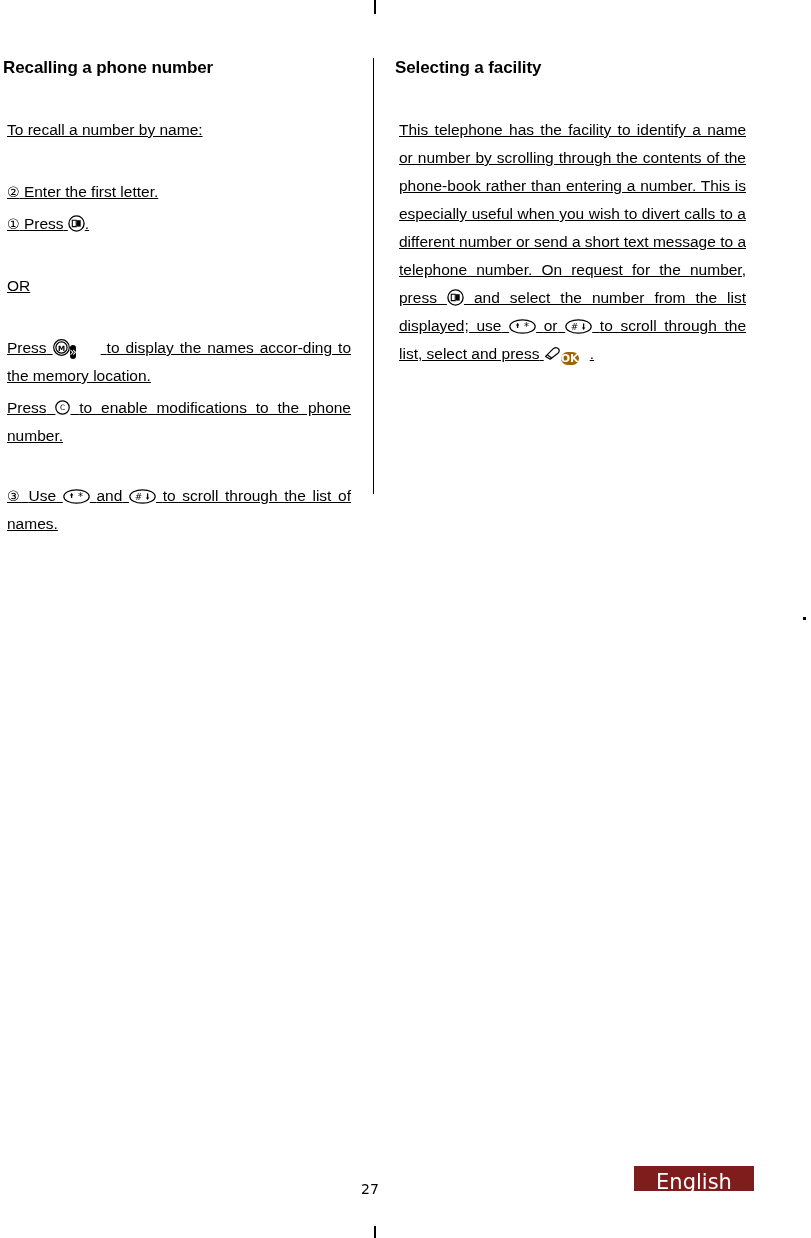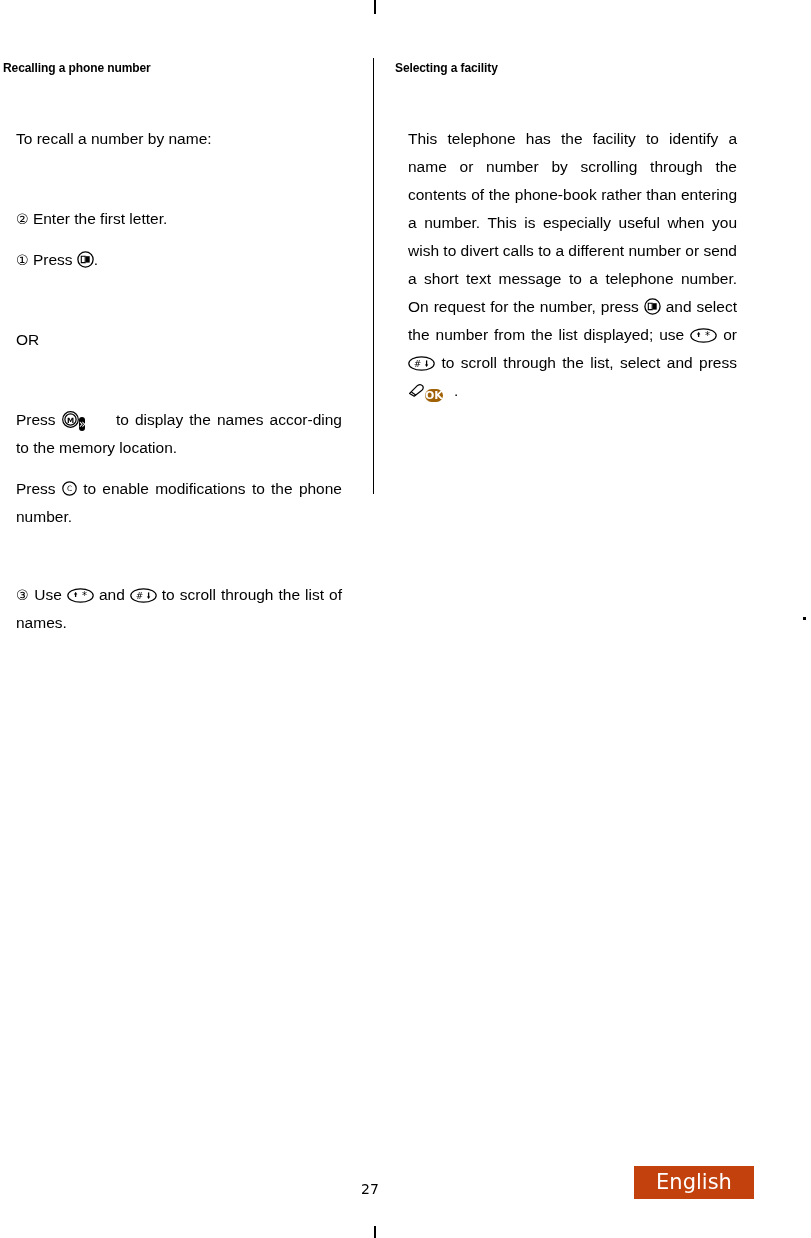--- a/index.html
+++ b/index.html
@@ -44,31 +44,32 @@
   .divider {
     position: absolute;
     left: 373px;
     top: 58px;
     width: 1px;
     height: 436px;
     background: #000000;
   }
 
   h2.section-title {
-    font-size: 12px;
+    font-size: 17px;
     font-weight: bold;
     margin: 0 0 0 0;
     line-height: 20px;
     letter-spacing: -0.1px;
   }
 
   p.para {
-    margin: 13px;
+    margin: 4px;
     text-align: justify;
     text-justify: inter-word;
+    text-decoration: underline;
   }
   p.para.noj { text-align: left; }
 
   .spacer-lg { height: 34px; }
   .spacer-md { height: 26px; }
   .spacer-sm { height: 24px; }
 
   .numbered {
     display: block;
   }
@@ -146,22 +147,22 @@
     left: 361px;
     top: 1181px;
     font-size: 14px;
     font-family: "DejaVu Sans", sans-serif;
   }
   #language-badge {
     position: absolute;
     left: 634px;
     top: 1166px;
     width: 120px;
-    height: 33px;
-    background: #c2410c;
+    height: 25px;
+    background: #7f1d1d;
     color: #ffffff;
     font-family: "DejaVu Sans", sans-serif;
     font-size: 21px;
     line-height: 33px;
     text-align: center;
     letter-spacing: 0px;
   }
 </style>
 </head>
 <body>

